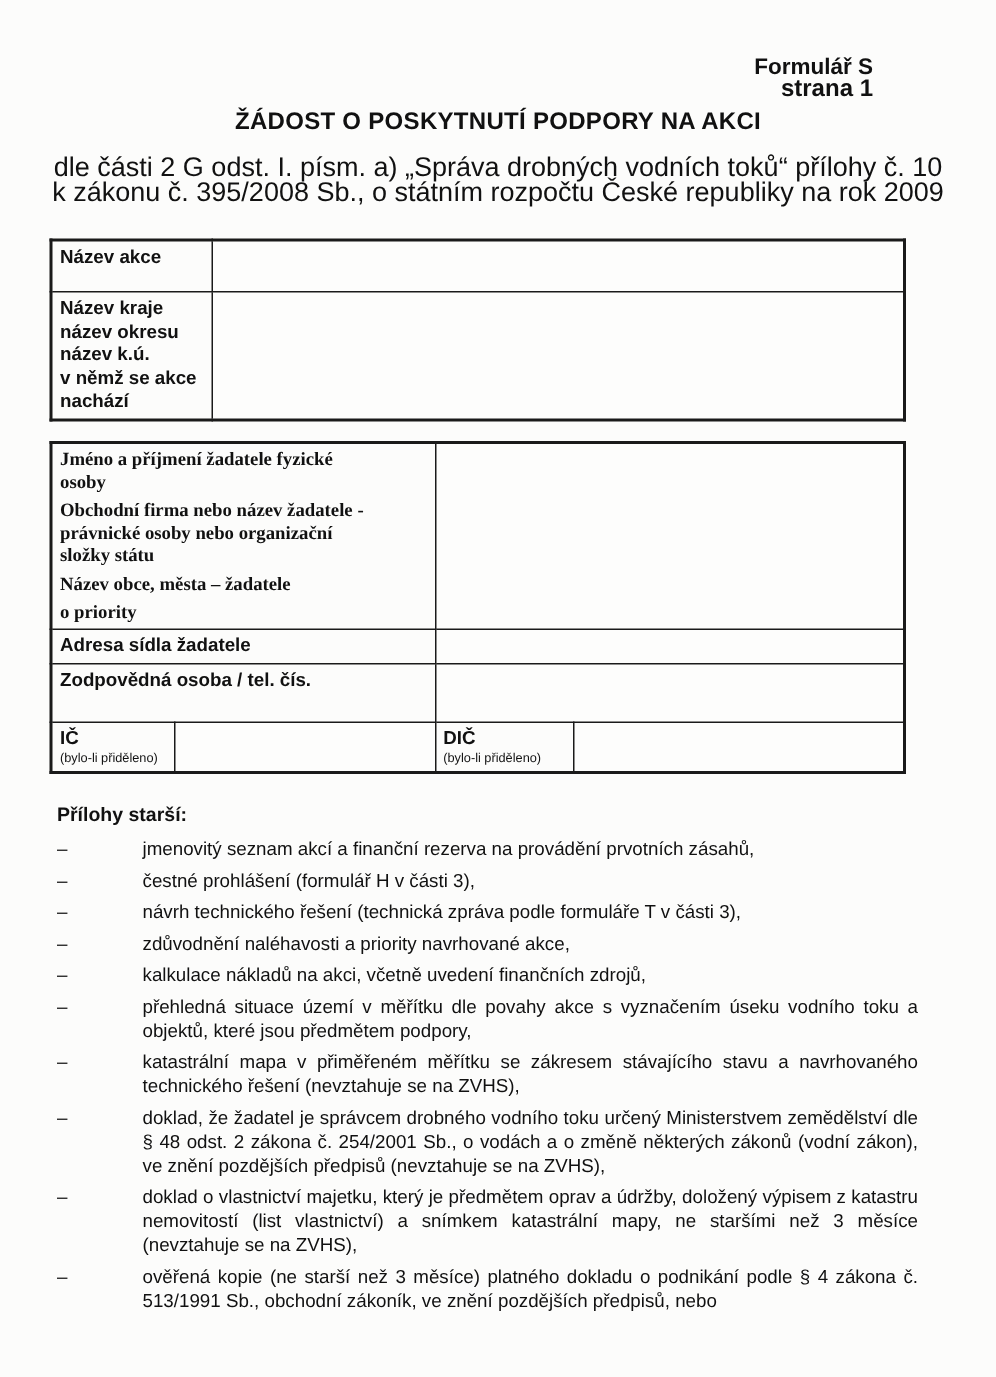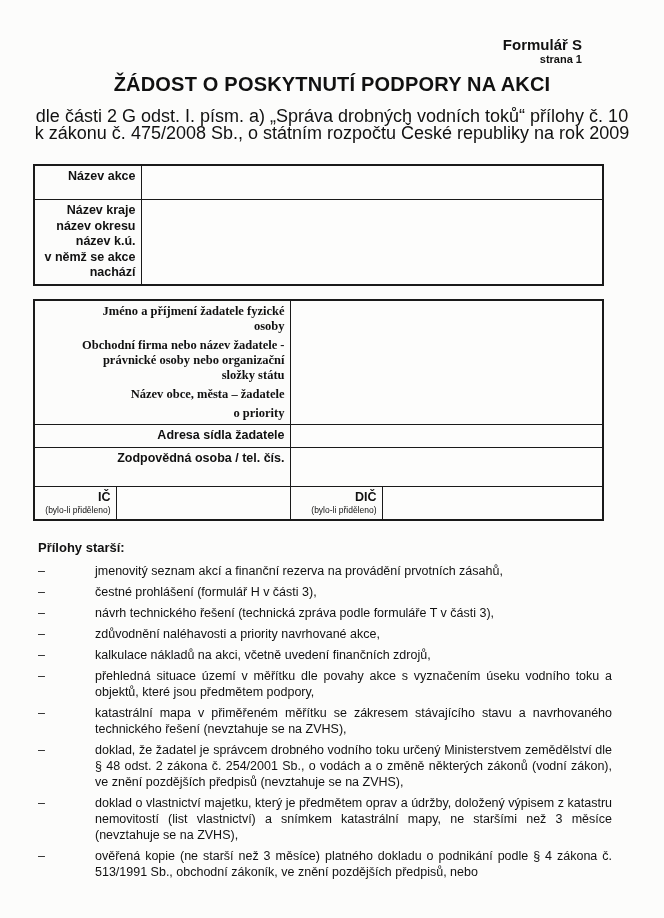--- a/index.html
+++ b/index.html
@@ -14,25 +14,25 @@
     position: relative;
     width: 664px; height: 918px;
     box-sizing: border-box;
     padding-top: 36px;
     overflow: hidden;
     border-radius: 23px;
   }
   
   .hdr-right { text-align: right; padding-right: 82px; }
   .form-code { font-size: 15px; font-weight: bold; line-height: 17px; }
-  .page-num  { font-size: 11px; font-weight: bold; line-height: 13px; }
+  .page-num  { font-size: 16px; font-weight: bold; line-height: 13px; }
   .title {
     margin: 7px 0 0 0;
     text-align: center;
-    font-size: 20px; font-weight: bold;
+    font-size: 16px; font-weight: bold;
     letter-spacing: 0.2px;
   }
   .subtitle {
     margin-top: 12px;
     text-align: center;
     font-size: 18px; line-height: 17px;
   }
   
   .tbl {
     border-collapse: collapse;
@@ -41,21 +41,20 @@
     width: 569px;
     border: 2px solid #1a1a1a;
   }
   .tbl1 { margin-top: 22px; }
   .tbl2 { margin-top: 13px; }
   .tbl td {
     border: 1px solid #1a1a1a;
     vertical-align: top;
     padding: 3px 5px;
     overflow: hidden;
-    text-align: right;
   }
   .lbl { font-weight: bold; font-size: 12.5px; line-height: 15.5px; }
   .pre { white-space: pre-line; }
   .val { background: #fdfdfc; }
   .mid { vertical-align: middle; }
   .idcell p { margin: 0 0 4px 0; white-space: pre-line; }
   .idcell p:last-child { margin-bottom: 0; }
   .idcell { line-height: 15px; font-family: Liberation Serif, serif; }
   .note { font-size: 8.5px; font-weight: normal; margin-top: 0; line-height: 10px; }
   
@@ -73,21 +72,21 @@
 
   <div class="hdr-right">
     <div class="form-code">Formulář S</div>
     <div class="page-num">strana 1</div>
   </div>
 
   <h1 class="title">ŽÁDOST O POSKYTNUTÍ PODPORY NA AKCI</h1>
 
   <div class="subtitle">
     <div>dle části 2 G odst. I. písm. a) „Správa drobných vodních toků“ přílohy č. 10</div>
-    <div>k zákonu č. 475/2008 Sb., o státním rozpočtu České republiky na rok 2009</div>
+    <div>k zákonu č. 395/2008 Sb., o státním rozpočtu České republiky na rok 2009</div>
   </div>
 
   <table class="tbl tbl1">
     <colgroup>
         <col style="width:107px">
         <col style="width:462px">
       </colgroup>
     <tbody>
         <tr>
       <td class="lbl" style="height:27px">Název akce</td>

